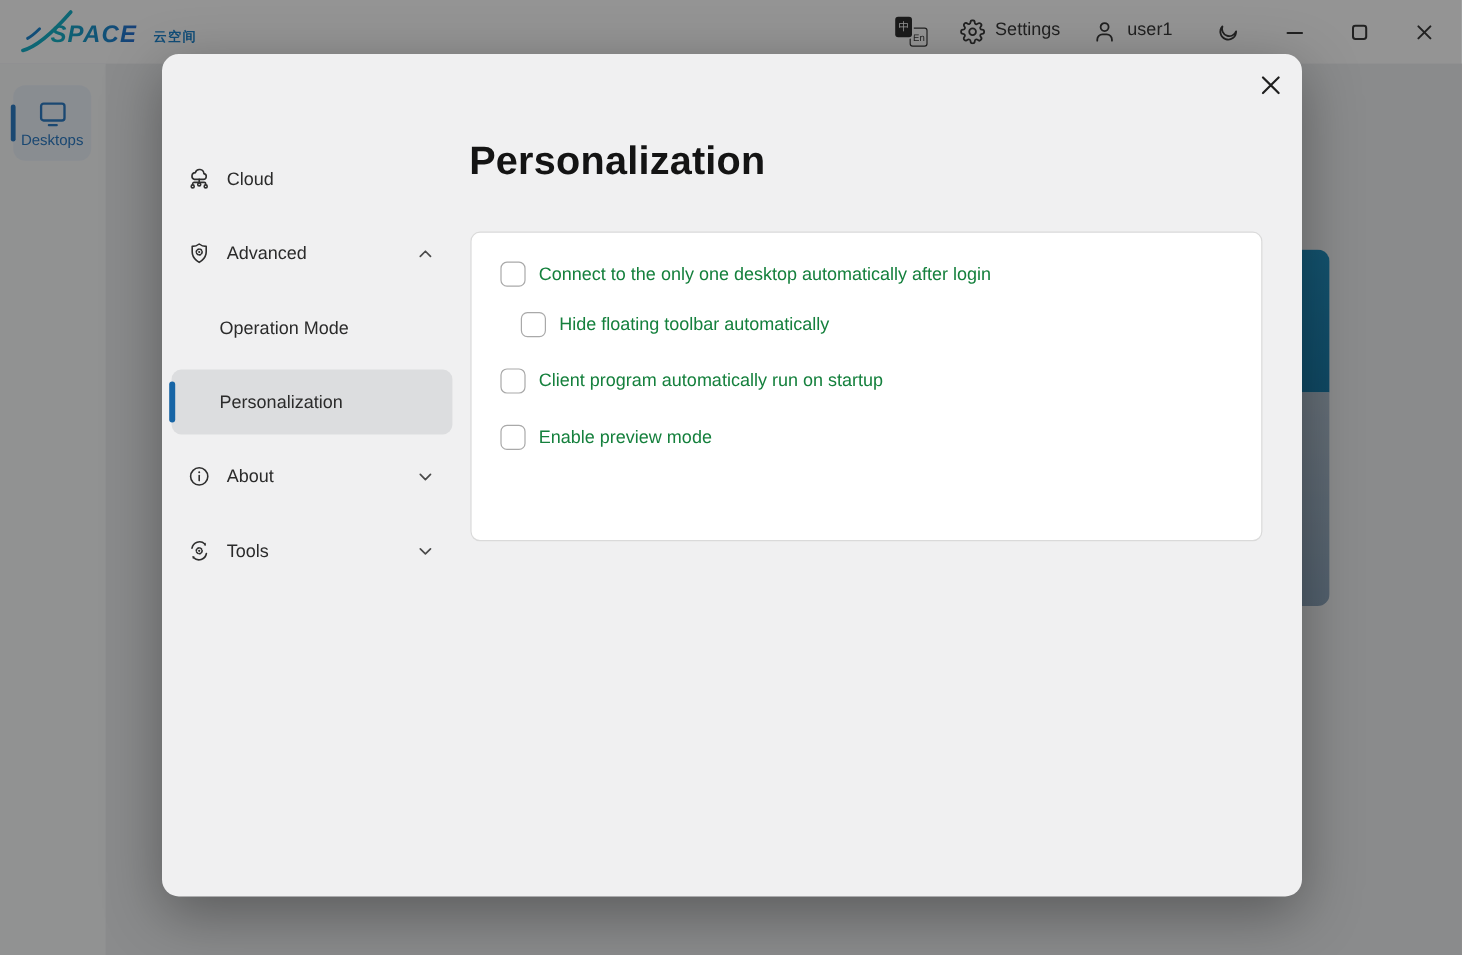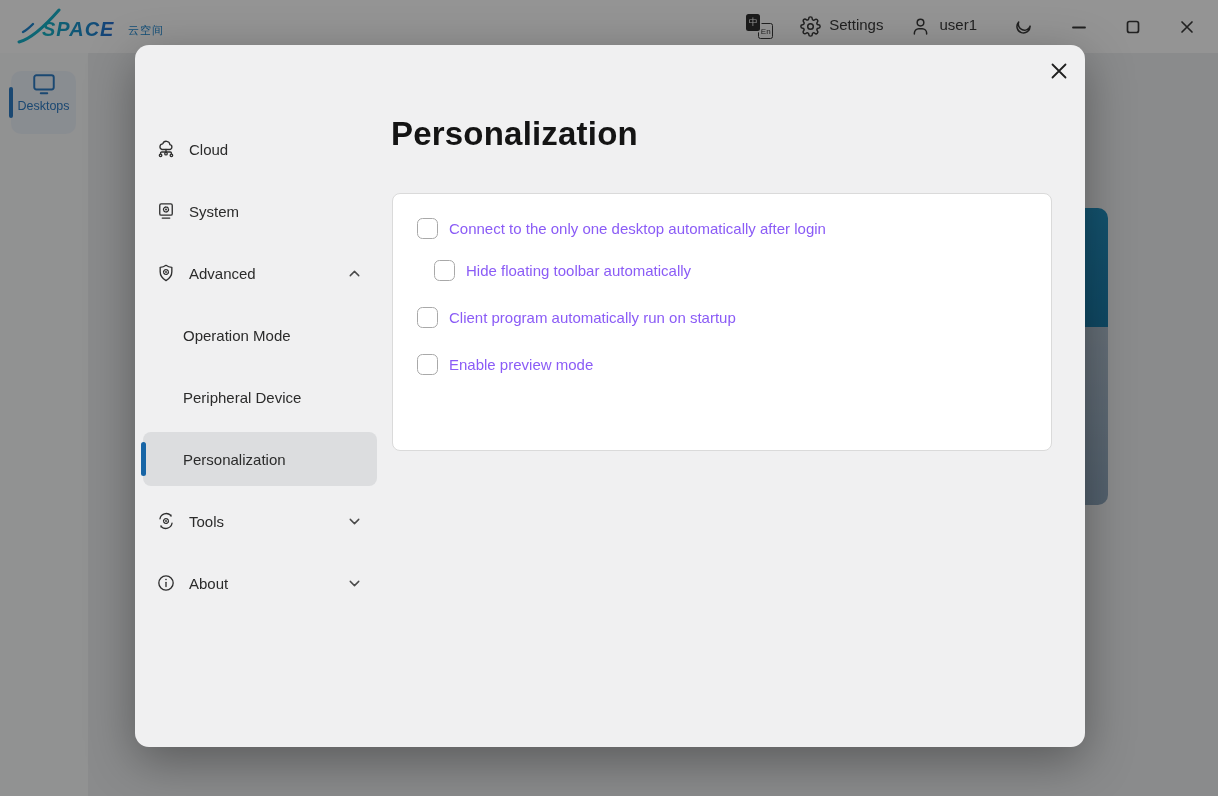--- a/index.html
+++ b/index.html
@@ -21,21 +21,21 @@
   .logo-text {
     position:absolute; left:32px; top:13px;
     font-size:20px; font-weight:800; font-style:italic; letter-spacing:1px;
     color:#1b8ec6;
     background:linear-gradient(90deg,#17b6c4 0%, #1e86cf 70%, #2a6fd0 100%);
     -webkit-background-clip:text; background-clip:text;
     -webkit-text-fill-color:transparent;
   }
   .logo-suffix {
     position:absolute; left:118px; top:18px;
-    font-size:11px; font-weight:400; color:#1e86cf; letter-spacing:1px;
+    font-size:11px; font-weight:700; color:#1e86cf; letter-spacing:1px;
   }
   .topbar-right { margin-left:auto; display:flex; align-items:center; padding-right:22px; color:#3a3a3a; }
   .tb-group { display:flex; align-items:flex-start; gap:8px; font-size:15px; color:#3a3a3a; cursor:default; }
   .tb-icon { color:#3a3a3a; }
   .sp26 { width:27px; } .sp34 { width:36px; }
 
   .lang-icon { position:relative; width:27px; height:25px; display:inline-block; }
   .lang-back {
     position:absolute; right:0; bottom:0; width:15px; height:16px;
     border:1.6px solid #3a3a3a; border-radius:2.5px; background:#fff;
@@ -49,21 +49,21 @@
   }
 
   
   .app-sidebar {
     position:absolute; top:53px; left:0; width:88px; bottom:0;
     background:#fafbfc; z-index:1;
   }
   .desktops-item {
     position:absolute; left:11px; top:18px; width:65px; height:63px;
     background:#edf3fa; border-radius:10px; color:#2e7cc4;
-    display:flex; flex-direction:column; align-items:center; 
+    display:flex; flex-direction:column; align-items:center; justify-content:center;
   }
   .desktops-item .d-label { font-size:12.5px; margin-top:2px; }
   .desktops-bar {
     position:absolute; left:-2px; top:16px; width:4px; height:31px;
     border-radius:2px; background:#2e7cc4;
   }
 
   
   .desktop-card {
     position:absolute; left:858px; top:208px; width:250px; height:297px;
@@ -110,21 +110,21 @@
   .panel {
     position:absolute; left:257px; top:148px; width:660px; height:258px;
     background:#ffffff; border:1px solid #dadada; border-radius:8px;
     padding:23px 24px;
   }
   .opt-row { display:flex; align-items:center; gap:11px; height:22px; }
   .checkbox {
     width:21px; height:21px; border:1.6px solid #a9a9a9; border-radius:5.5px;
     background:#fff; flex:0 0 auto; cursor:pointer;
   }
-  .opt-label { font-size:15px; color:#8b5cf6; }
+  .opt-label { font-size:15px; color:#15803d; }
   .opt-helper {
     margin-top:10px; max-width:478px; font-size:13.5px; line-height:22px; color:#a8a8a8;
   }
   .mt20 { margin-top:20px;padding-left:17px; } .mt25 { margin-top:25px; }
 </style>
 </head>
 <body>
 
 <div class="screen">
 
@@ -215,82 +215,70 @@
           <path d="M7.2 12.6h9a2.9 2.9 0 0 0 .5-5.75 4.4 4.4 0 0 0-8.6-1A3.45 3.45 0 0 0 7.2 12.6z"></path>
           <path d="M12 12.6v3"></path>
           <path d="M5.5 17.7v-.8c0-.8.6-1.3 1.4-1.3h10.2c.8 0 1.4.5 1.4 1.3v.8"></path>
           <circle cx="5.5" cy="19.6" r="1.5"></circle>
             <circle cx="12" cy="17.6" r="1.5"></circle>
             <circle cx="18.5" cy="19.6" r="1.5"></circle>
         </svg>
         <span>Cloud</span>
       </div>
 
-      <div class="nav-item">
-        <svg class="nav-ic" viewBox="0 0 24 24" fill="none" stroke="currentColor" stroke-width="1.6" stroke-linecap="round">
-          <rect x="4.5" y="3.5" width="15" height="13.5" rx="1.8"></rect>
-          <circle cx="12" cy="10.2" r="1.2" fill="currentColor" stroke="none"></circle>
-          <circle cx="12" cy="10.2" r="3" stroke-dasharray="1.7 1.3"></circle>
-          <path d="M7.5 20.5h9"></path>
-        </svg>
-        <span>System</span>
-      </div>
 
 
       <div class="nav-item">
         <svg class="nav-ic" viewBox="0 0 24 24" fill="none" stroke="currentColor" stroke-width="1.6" stroke-linejoin="round" stroke-linecap="round">
           <path d="M12 2.8c2 1.6 4.4 2.4 7 2.4v5.3c0 4.8-2.8 8.2-7 10.7-4.2-2.5-7-5.9-7-10.7V5.2c2.6 0 5-.8 7-2.4z"></path>
           <circle cx="12" cy="10.8" r="1.1" fill="currentColor" stroke="none"></circle>
           <circle cx="12" cy="10.8" r="2.9" stroke-dasharray="1.6 1.3"></circle>
         </svg>
         <span>Advanced</span>
         <svg class="chevron" viewBox="0 0 24 24" fill="none" stroke="currentColor" stroke-width="2" stroke-linecap="round" stroke-linejoin="round">
             <polyline points="6 15 12 9 18 15"></polyline>
           </svg>
       </div>
 
       <div class="nav-item nav-sub">
         <span>Operation Mode</span>
       </div>
 
-      <div class="nav-item nav-sub">
-        <span>Peripheral Device</span>
-      </div>
 
       <div class="nav-item nav-sub selected">
         <span class="sel-bar"></span>
         <span>Personalization</span>
+      </div>
+
+      <div class="nav-item">
+        <svg class="nav-ic" viewBox="0 0 24 24" fill="none" stroke="currentColor" stroke-width="1.6" stroke-linecap="round">
+          <circle cx="12" cy="12" r="8.6"></circle>
+          <path d="M12 11.2v5"></path>
+          <circle cx="12" cy="7.8" r="1" fill="currentColor" stroke="none"></circle>
+        </svg>
+        <span>About</span>
+        <svg class="chevron" viewBox="0 0 24 24" fill="none" stroke="currentColor" stroke-width="2" stroke-linecap="round" stroke-linejoin="round">
+            <polyline points="6 9 12 15 18 9"></polyline>
+          </svg>
       </div>
 
       <div class="nav-item">
         <svg class="nav-ic" viewBox="0 0 24 24" fill="none" stroke="currentColor" stroke-width="1.6" stroke-linecap="round">
           <path d="M4.8 9.3A7.6 7.6 0 0 1 17.6 5.2"></path>
           <path d="M19.2 14.7A7.6 7.6 0 0 1 6.4 18.8"></path>
           <polygon points="18.9,6.9 16.5,6.4 18.3,3.8" fill="currentColor" stroke="none"></polygon>
           <polygon points="5.1,17.1 7.5,17.6 5.7,20.2" fill="currentColor" stroke="none"></polygon>
           <circle cx="12" cy="12" r="1.1" fill="currentColor" stroke="none"></circle>
           <circle cx="12" cy="12" r="2.9" stroke-dasharray="1.6 1.3"></circle>
         </svg>
         <span>Tools</span>
         <svg class="chevron" viewBox="0 0 24 24" fill="none" stroke="currentColor" stroke-width="2" stroke-linecap="round" stroke-linejoin="round">
             <polyline points="6 9 12 15 18 9"></polyline>
           </svg>
       </div>
-
-      <div class="nav-item">
-        <svg class="nav-ic" viewBox="0 0 24 24" fill="none" stroke="currentColor" stroke-width="1.6" stroke-linecap="round">
-          <circle cx="12" cy="12" r="8.6"></circle>
-          <path d="M12 11.2v5"></path>
-          <circle cx="12" cy="7.8" r="1" fill="currentColor" stroke="none"></circle>
-        </svg>
-        <span>About</span>
-        <svg class="chevron" viewBox="0 0 24 24" fill="none" stroke="currentColor" stroke-width="2" stroke-linecap="round" stroke-linejoin="round">
-            <polyline points="6 9 12 15 18 9"></polyline>
-          </svg>
-      </div>
     </div>
 
     <div class="dialog-title">Personalization</div>
 
     <div class="panel">
 
       <div class="opt-row">
         <span class="checkbox"></span>
         <span class="opt-label">Connect to the only one desktop automatically after login</span>
       </div>

